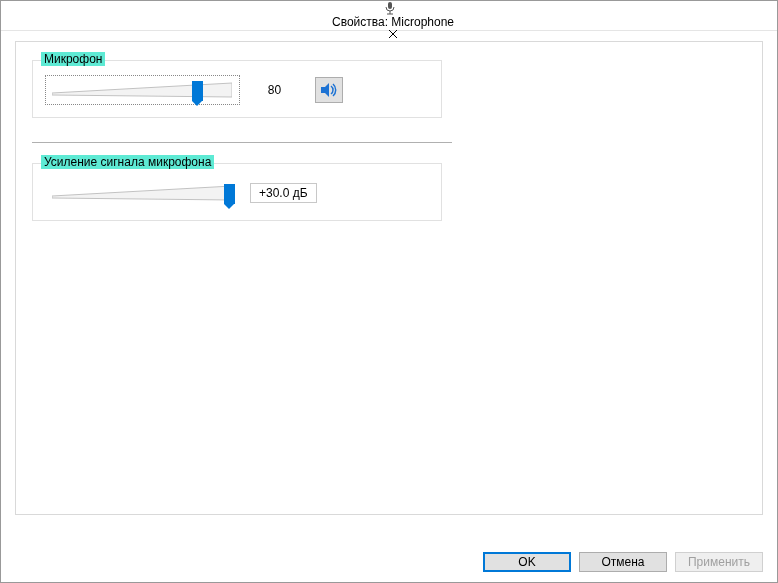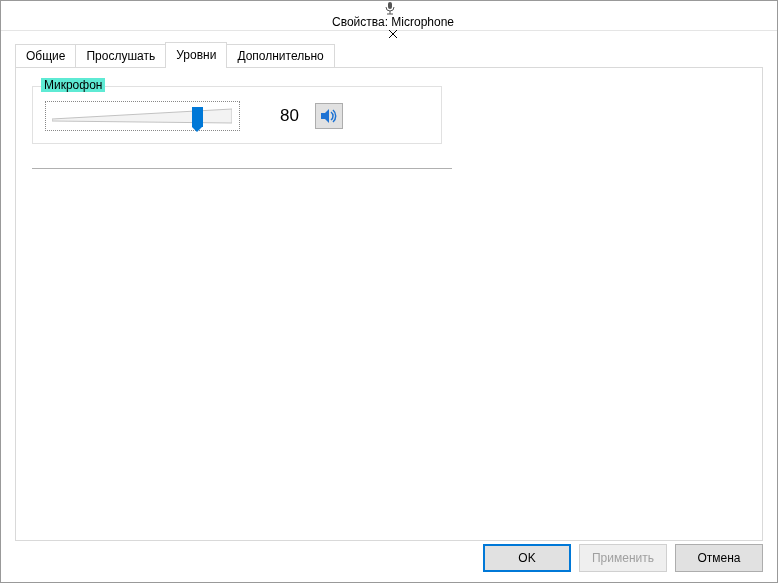--- a/index.html
+++ b/index.html
@@ -121,22 +121,22 @@
   .thumb::after{
     content:"";
     position:absolute;
     bottom:-5px; left:0;
     border-left:5.5px solid transparent;
     border-right:5.5px solid transparent;
     border-top:5px solid #0078d7;
   }
   .value {
     width: 55px;
-    text-align: right;
-    font-size: 17px;
+    text-align: center;
+    font-size: 12px;
     padding-right: 6px;
   }
   .boxed-value{
     border:1px solid #c8c8c8;
     padding:2px 8px;
     min-width:66px;
     font-size:12px;
   }
   .mute-btn {
     width: 28px; height: 26px;
@@ -155,21 +155,21 @@
 
   .button-row {
     position: absolute;
     bottom: 10px;
     right: 14px;
     display: flex;
     gap: 8px;
   }
   .btn {
     min-width: 88px;
-    height: 28px;
+    height: 20px;
     border: 1px solid #adadad;
     background: #e1e1e1;
     font-size: 12px;
     cursor: pointer;
     padding: 0 12px;
   }
   .btn.default { border: 1px solid #0078d7; box-shadow: inset 0 0 0 1px #0078d7; }
   .btn:disabled { color: #a0a0a0; border-color:#d0d0d0; background:#efefef; cursor:default; }
 </style>
 </head>
@@ -186,26 +186,20 @@
   </span>
   <span class="title">Свойства: Microphone</span>
   <div class="close">
     <svg width="10" height="10" viewBox="0 0 10 10">
         <path d="M1 1 L9 9 M9 1 L1 9" stroke="#000" stroke-width="1"></path>
       </svg>
   </div>
 </div>
 
 <div class="client">
-  <div class="tabs">
-    <div class="tab">Общие</div>
-    <div class="tab">Прослушать</div>
-    <div class="tab active">Уровни</div>
-    <div class="tab">Дополнительно</div>
-  </div>
 
   <div class="tab-panel">
 
     <div class="groupbox">
       <span class="legend">Микрофон</span>
       <div class="slider-row">
         <div class="slider-wrap">
           <div class="track">
             <svg width="180" height="20" viewBox="0 0 180 20">
               <polygon points="0,13 180,3 180,17 0,15" fill="#f3f3f3" stroke="#c2c2c2" stroke-width="1"></polygon>
@@ -219,21 +213,35 @@
             <polygon points="1,5 5,5 9,1 9,15 5,11 1,11" fill="#1e73d4"></polygon>
             <path d="M11 4 a5 5 0 0 1 0 8" stroke="#1e73d4" fill="none" stroke-width="1.5"></path>
             <path d="M13 2 a8 8 0 0 1 0 12" stroke="#1e73d4" fill="none" stroke-width="1.5"></path>
           </svg>
         </div>
       </div>
     </div>
 
     <hr class="separator">
 
+    <div class="groupbox">
+      <span class="legend">Усиление сигнала микрофона</span>
+      <div class="slider-row">
+        <div class="slider-wrap nodot">
+          <div class="track">
+            <svg width="180" height="20" viewBox="0 0 180 20">
+              <polygon points="0,13 180,3 180,17 0,15" fill="#f3f3f3" stroke="#c2c2c2" stroke-width="1"></polygon>
+            </svg>
+            <div class="thumb" style="left:calc(100% - 9px);"></div>
+          </div>
+        </div>
+        <div class="boxed-value">+30.0 дБ</div>
+      </div>
+    </div>
 
   </div>
 </div>
 
 <div class="button-row">
   <button class="btn default">OK</button>
+  <button class="btn">Отмена</button>
   <button class="btn" disabled="">Применить</button>
-  <button class="btn">Отмена</button>
 </div>
 
 </body></html>

